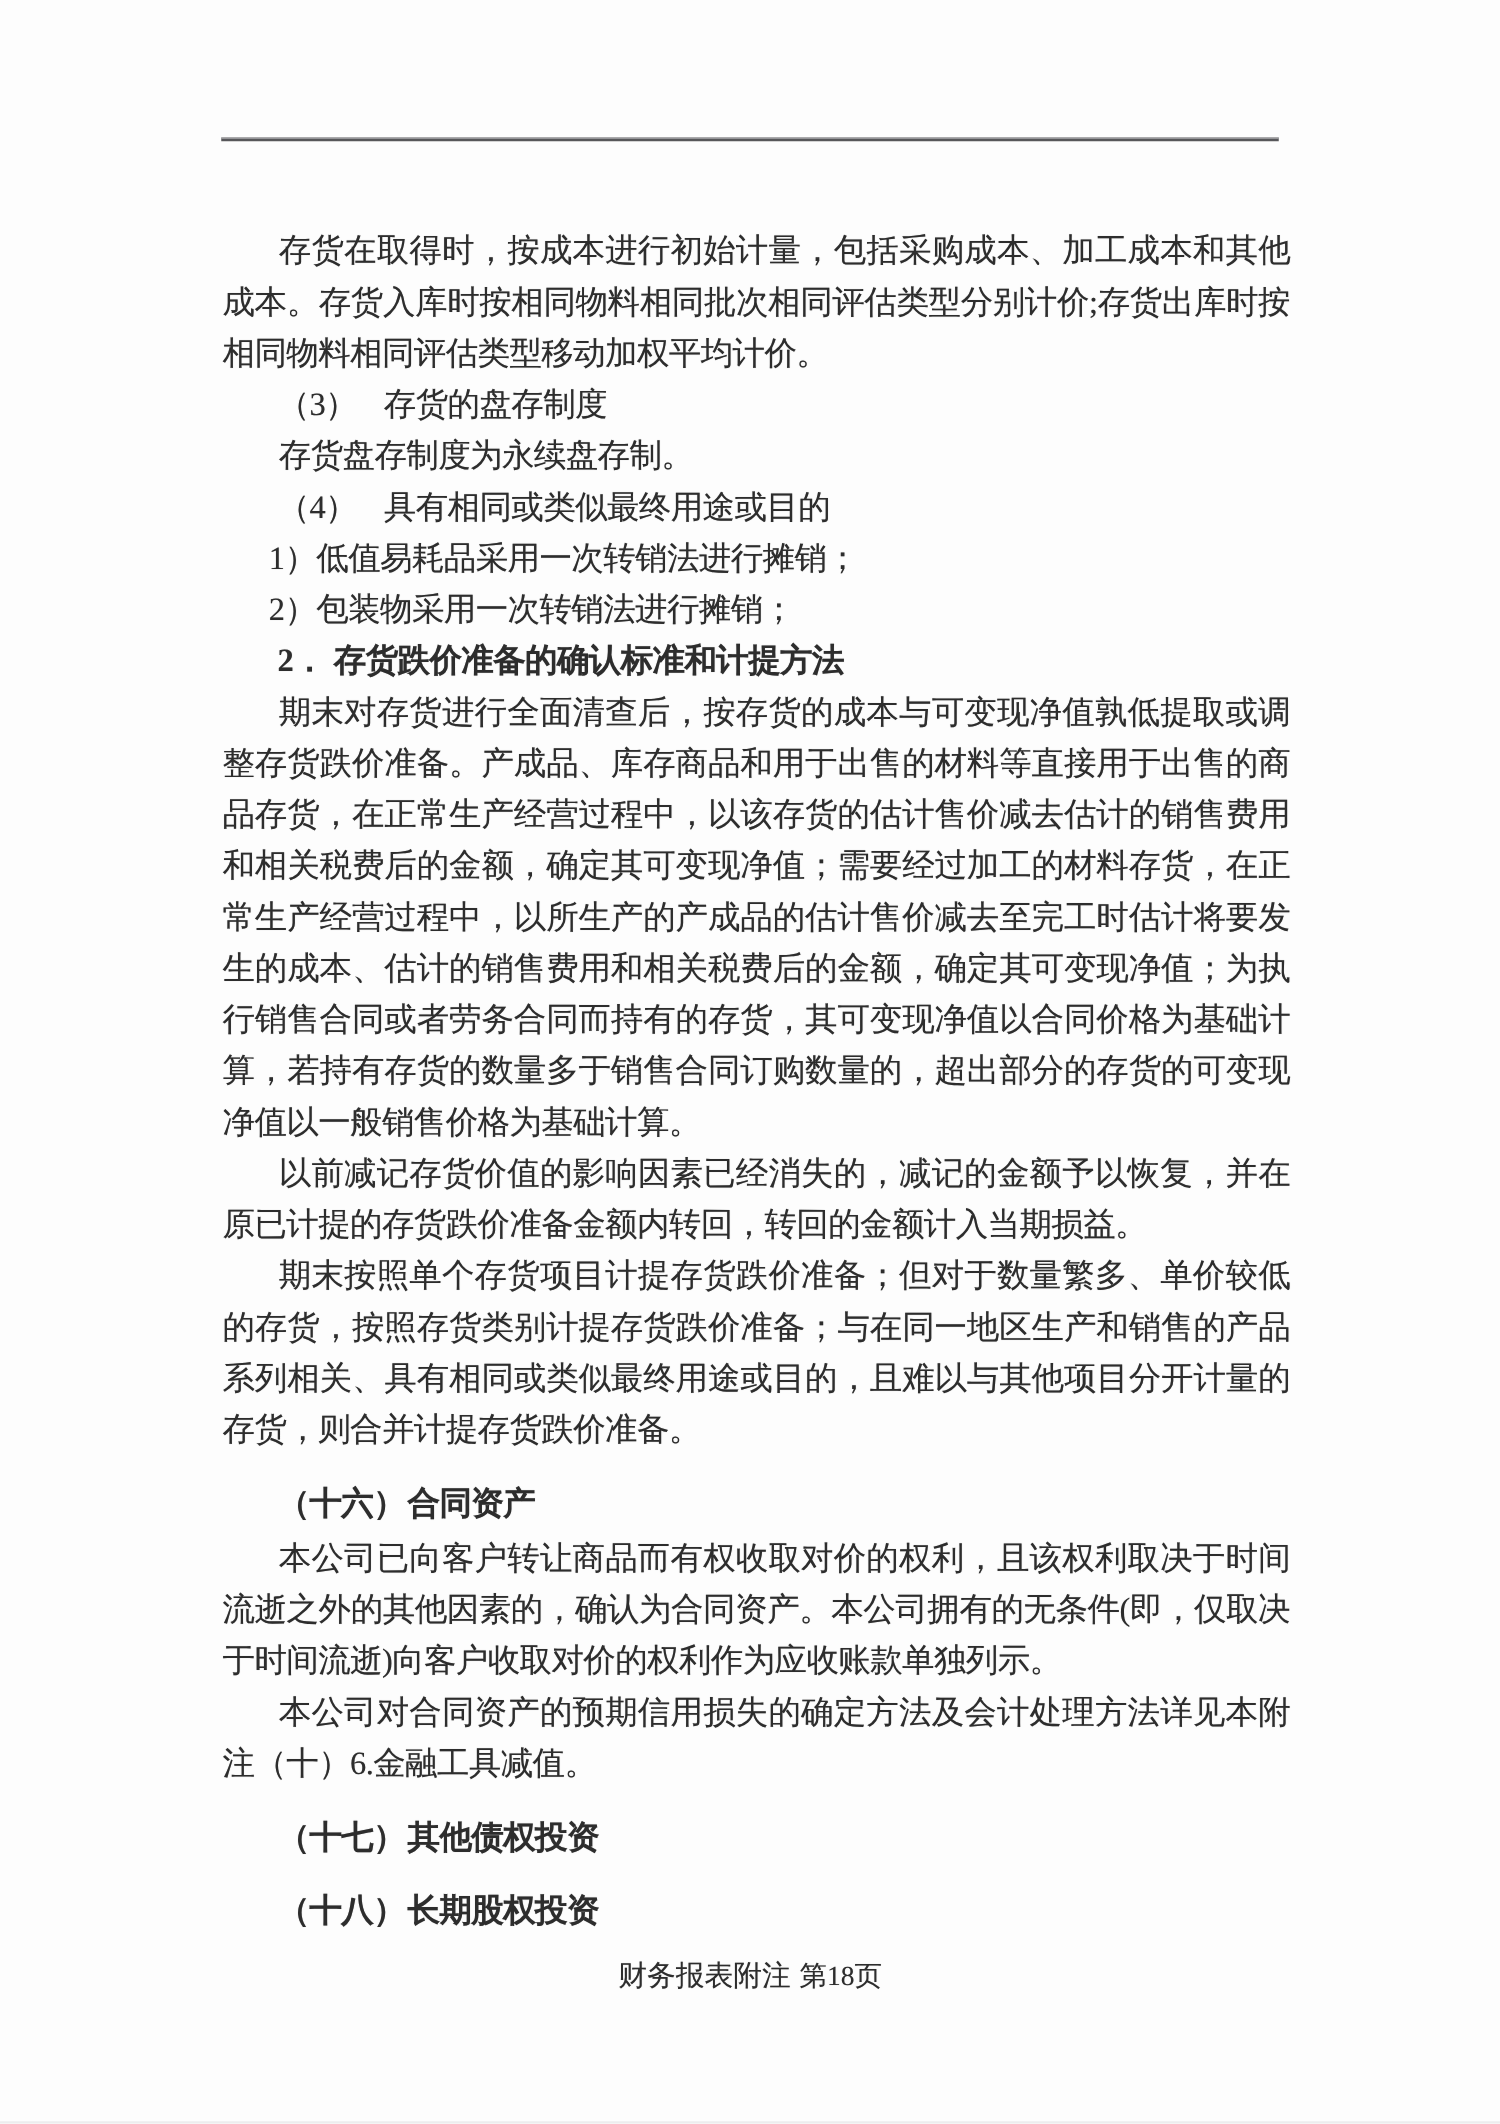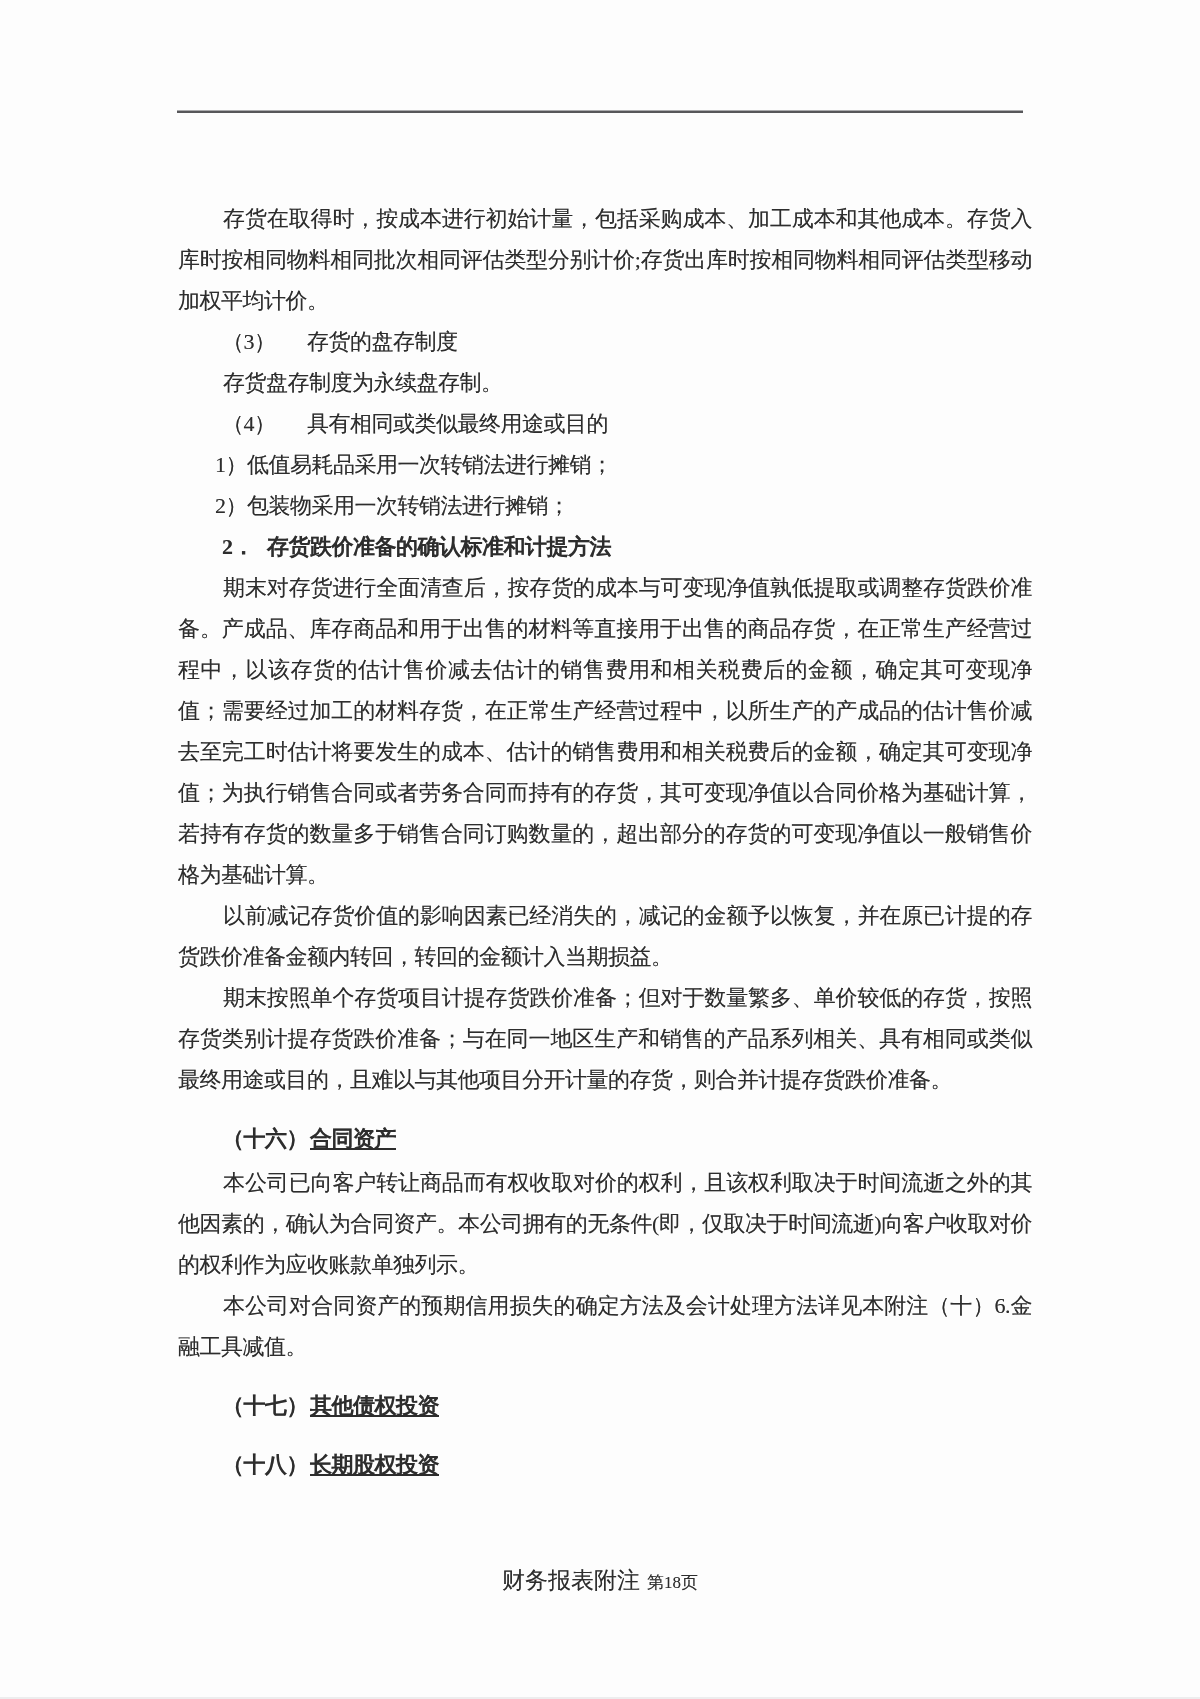--- a/index.html
+++ b/index.html
@@ -14,50 +14,50 @@
   }
   .header-rule{
     position:absolute;
     left:177px;top:110px;
     width:846px;height:2px;
     background:#57575a;
     border-top:1px solid #ababad;
   }
   .content{
     position:absolute;
-    left:178px;top:198px;
+    left:178px;top:180px;
     width:854px;
-    font-size:22px;
+    font-size:26px;
     line-height:41px;
     letter-spacing:-0.5px;
     text-align:justify;
     text-justify:inter-ideograph;
     text-shadow:0 0 0.6px rgba(40,40,40,0.45);
   }
   .content p{margin:0;}
   .para{text-indent:45px;}
   .num-item{padding-left:44px;}
   .num-item .num{display:inline-block;width:85px;}
   .bold-head{font-weight:bold;}
   .h2-head{padding-left:44px;}
   .h2-head .num{display:inline-block;width:45px;}
   .sub-item{padding-left:37px;}
-  .section-head{padding-left:44px;margin-top:18px !important;margin-bottom:3px !important;text-decoration:underline;}
+  .section-head{padding-left:44px;margin-top:18px !important;margin-bottom:3px !important;}
   .section-head .num{display:inline-block;margin-right:2px;}
   .footer{
     position:absolute;
     left:0;top:1566px;
     width:1200px;
     text-align:center;
     font-size:23px;
     line-height:30px;
     letter-spacing:0;
     text-shadow:0 0 0.6px rgba(40,40,40,0.4);
   }
-  .footer .footer-page{font-size:17px;margin-left:7px;}
+  .footer .footer-page{font-size:22px;margin-left:7px;}
   .bottom-edge{
     position:absolute;left:0;bottom:0;width:1200px;height:2px;background:#ededee;
   }
 </style>
 </head>
 <body>
 
 <div class="page">
 
   <div class="header-rule"></div>

